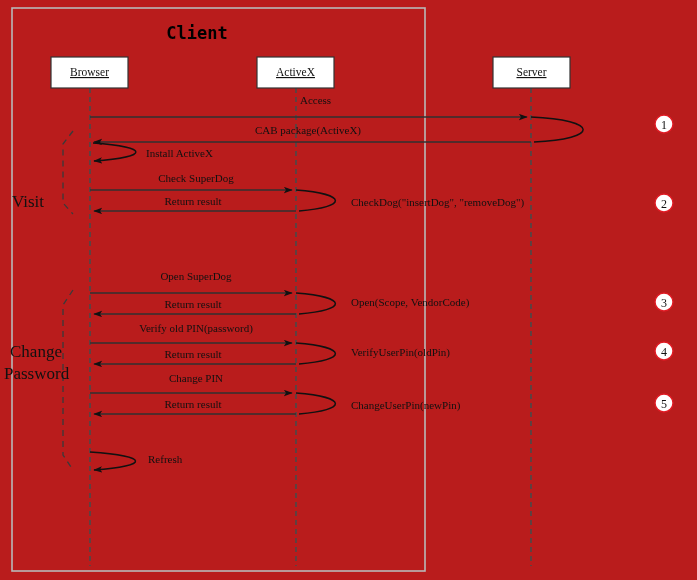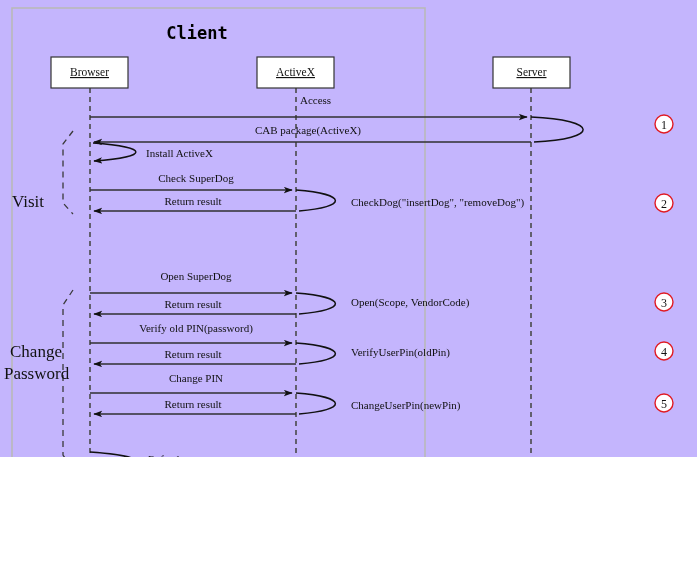--- a/index.html
+++ b/index.html
@@ -3,22 +3,22 @@
 <meta charset="utf-8">
 <style>
   html, body {
     margin: 0;
     padding: 0;
     background: #ffffff;
   }
   #canvas {
     position: relative;
     width: 697px;
-    height: 457px;
-    background: #c4b5fd;
+    height: 580px;
+    background: #b91c1c;
     font-family: "Liberation Serif", "DejaVu Serif", serif;
     overflow: hidden;
   }
   #diagram-svg {
     position: absolute;
     left: 0;
     top: 0;
     width: 697px;
     height: 580px;
   }

